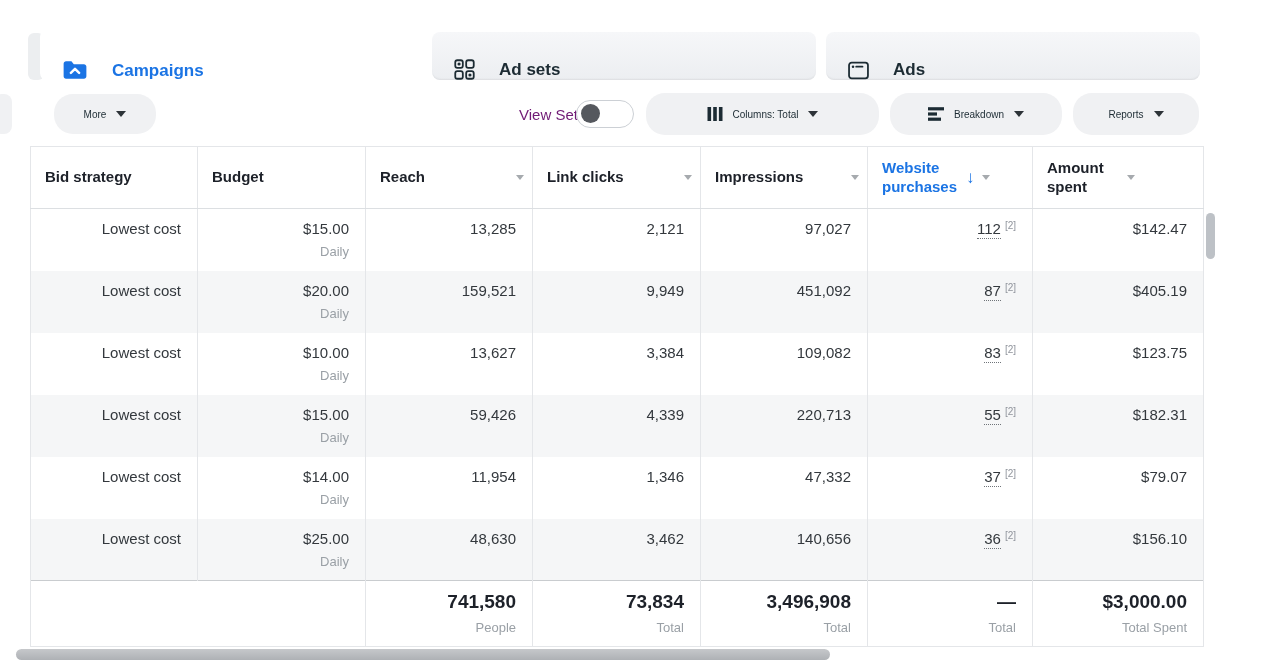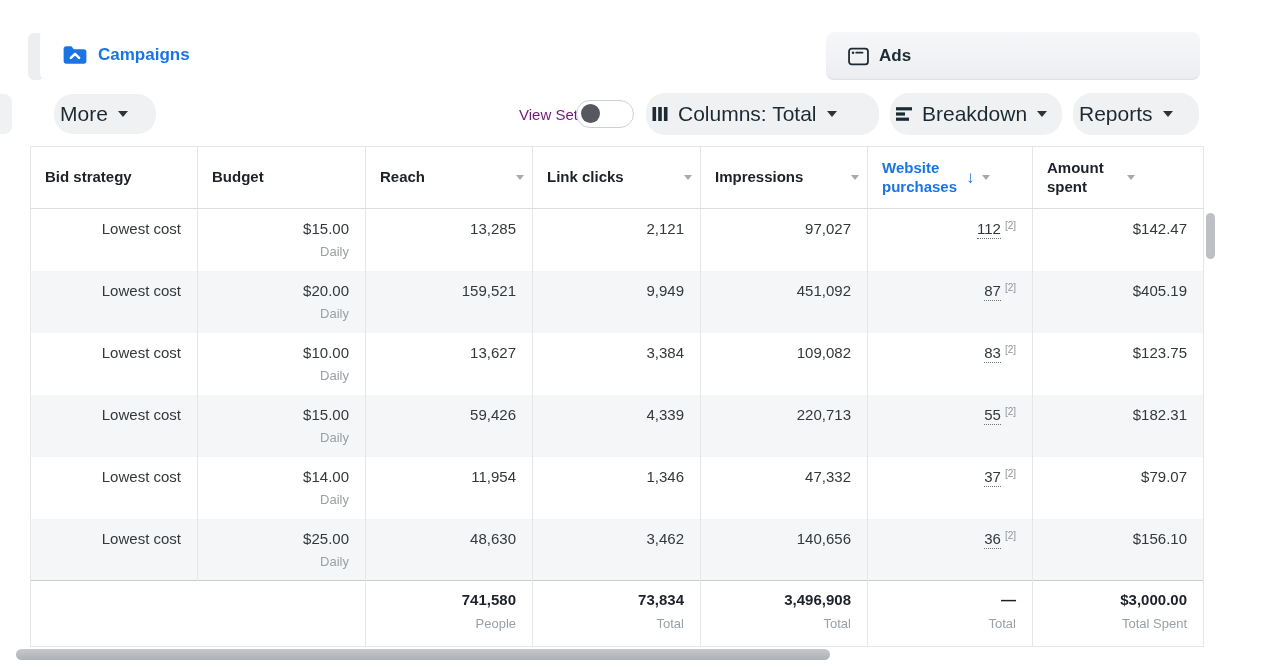--- a/index.html
+++ b/index.html
@@ -1,29 +1,29 @@
 <!DOCTYPE html>
 <html><head>
 <meta charset="utf-8">
 <style>
   html,body{margin:0;padding:0;}
   body{font-family:"Liberation Sans",sans-serif;background:#fff;}
   .page{position:relative;width:1262px;height:667px;background:#fff;overflow:hidden;}
 
   
-  .tab{position:absolute;display:flex;align-items:center;gap:10px;padding-left:22px;
+  .tab{position:absolute;display:flex;align-items:flex-end;gap:24px;padding-left:22px;
        box-sizing:border-box;border-radius:8px;font-size:17px;font-weight:bold;cursor:pointer;}
   .tab-active{top:29px;height:52px;background:#fff;color:#1b74e4;z-index:2;}
   .tab-inactive{top:32px;height:48px;background:linear-gradient(#f6f7f9,#eceef1);
        color:#1c2b33;box-shadow:inset 0 -2px 2px -1px rgba(0,0,0,.07);z-index:1;}
   .tab-sliver{position:absolute;left:28px;top:33px;width:16px;height:47px;background:#eceef0;border-radius:6px;z-index:0;}
 
   
-  .btn{position:absolute;display:flex;align-items:center;gap:10px;
-       background:#f0f1f3;border:none;border-radius:19px;font-size:21px;color:#1c2b33;
+  .btn{position:absolute;display:flex;align-items:center;justify-content:center;gap:10px;
+       background:#f0f1f3;border:none;border-radius:19px;font-size:10px;color:#1c2b33;
        font-family:"Liberation Sans",sans-serif;cursor:pointer;box-sizing:border-box;}
   .btn-sliver{position:absolute;left:-6px;top:94px;width:18px;height:40px;background:#f0f1f3;border-radius:8px;}
   .caret{width:0;height:0;border-left:5px solid transparent;border-right:5px solid transparent;
        border-top:6px solid #2d3338;display:inline-block;}
   .view-setup-label{position:absolute;left:490px;top:106px;font-size:15px;color:#701a75;margin-left:29px;}
   .toggle{position:absolute;left:576px;top:100px;width:58px;height:28px;background:#fff;
        border:1.5px solid #ccd0d5;border-radius:16px;box-sizing:border-box;cursor:pointer;}
   .knob{position:absolute;left:4px;top:3px;width:19px;height:19px;border-radius:50%;background:#55585e;}
 
   
@@ -40,21 +40,21 @@
   .htri{width:0;height:0;border-left:4.5px solid transparent;border-right:4.5px solid transparent;
        border-top:5.5px solid #a6aaae;flex:none;}
   .hdr-sorted{color:#1b74e4;}
   tbody td{height:62px;vertical-align:top;text-align:right;padding:11px 16px 0 8px;font-size:15px;color:#33383d;}
   tbody tr.alt{background:#f5f6f7;}
   .sub{display:block;margin-top:7px;font-size:13px;color:#9aa0a6;}
   .wp-num{border-bottom:1px dotted #6f7479;padding-bottom:1px;cursor:pointer;}
   .fnref{font-size:10px;color:#90949c;vertical-align:5px;margin-left:4px;}
   tfoot td{height:66px;border-top:1px solid #c9cccf;border-bottom:1px solid #e4e6e9;
        vertical-align:top;padding:10px 16px 0 8px;text-align:right;background:#fff;}
-  .total{font-weight:bold;font-size:15px;color:#1d2129;}
+  .total{font-weight:bold;font-size:19px;color:#1d2129;}
 
   
   .vscroll{position:absolute;left:1206px;top:213px;width:9px;height:46px;border-radius:5px;background:#bdc1c6;cursor:pointer;}
   .hscroll{position:absolute;left:16px;top:649px;width:814px;height:11px;border-radius:6px;
        background:linear-gradient(#c6c8cb,#aeb1b5);cursor:pointer;}
 
   .icon{flex:none;display:inline-flex;}
 </style>
 </head>
 <body>
@@ -66,20 +66,33 @@
   <div class="tab tab-active" style="left:40px;width:382px;">
     <span class="icon">
       <svg width="26" height="22" viewBox="0 0 24 20">
         <path d="M1.5 4.2 C1.5 3 2.5 2 3.7 2 h5 l2.2 2.6 h9.4 c1.2 0 2.2 1 2.2 2.2 v9 c0 1.2 -1 2.2 -2.2 2.2 H3.7 c-1.2 0 -2.2 -1 -2.2 -2.2 z" fill="#1b74e4"></path>
         <path d="M8.2 12.6 L12 9 L15.8 12.6" stroke="#fff" stroke-width="2.3" fill="none" stroke-linecap="round" stroke-linejoin="round"></path>
       </svg>
     </span>
     <span>Campaigns</span>
   </div>
 
+  <div class="tab tab-inactive" style="left:432px;width:384px;">
+    <span class="icon">
+      <svg width="21" height="21" viewBox="0 0 20 20">
+        <rect x="1.2" y="1.2" width="7.2" height="7.2" rx="2" fill="none" stroke="#1c2b33" stroke-width="1.7"></rect>
+        <rect x="11.6" y="1.2" width="7.2" height="7.2" rx="2" fill="none" stroke="#1c2b33" stroke-width="1.7"></rect>
+        <rect x="1.2" y="11.6" width="7.2" height="7.2" rx="2" fill="none" stroke="#1c2b33" stroke-width="1.7"></rect>
+        <rect x="11.6" y="11.6" width="7.2" height="7.2" rx="2" fill="none" stroke="#1c2b33" stroke-width="1.7"></rect>
+        <circle cx="4.8" cy="4.8" r="1.5" fill="#1c2b33"></circle>
+        <circle cx="15.2" cy="15.2" r="1.5" fill="#1c2b33"></circle>
+      </svg>
+    </span>
+    <span>Ad sets</span>
+  </div>
 
   <div class="tab tab-inactive" style="left:826px;width:374px;">
     <span class="icon">
       <svg width="21" height="19" viewBox="0 0 20 18">
         <rect x="1" y="1.5" width="18" height="15" rx="2.5" fill="none" stroke="#1c2b33" stroke-width="1.7"></rect>
         <circle cx="4.8" cy="5.4" r="1.2" fill="#1c2b33"></circle>
         <line x1="7.8" y1="5.4" x2="13.8" y2="5.4" stroke="#1c2b33" stroke-width="1.7" stroke-linecap="round"></line>
       </svg>
     </span>
     <span>Ads</span>

